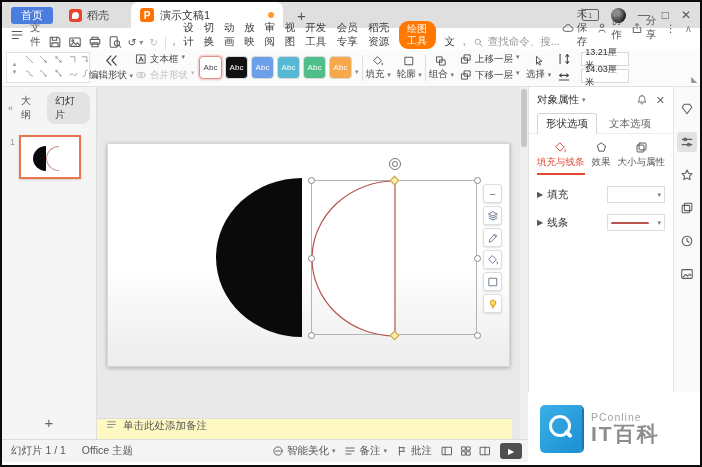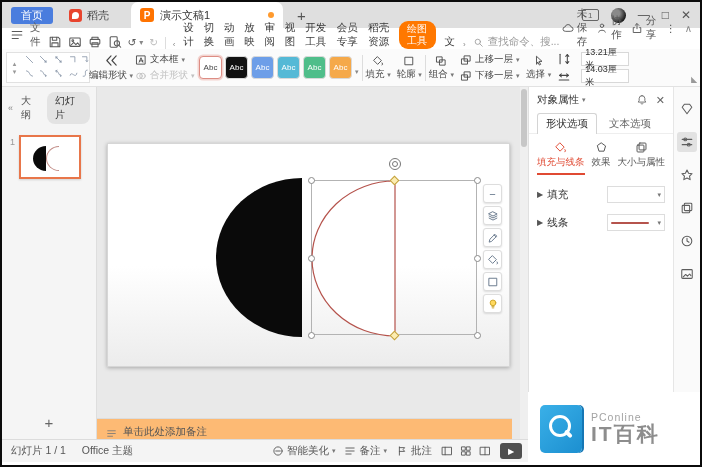--- a/index.html
+++ b/index.html
@@ -38,21 +38,21 @@
   .grayed{color:#c0c0c0;}
   
   .ribbon{height:38px;background:#fbfbfb;border-bottom:1px solid #e2e2e2;display:flex;align-items:center;font-size:9.5px;color:#474747;padding:0 4px;position:relative;}
   .gallery{width:84px;height:31px;background:#fff;border:1px solid #e1e1e1;display:grid;grid-template-columns:repeat(5,1fr) 8px;grid-template-rows:1fr 1fr;align-items:center;justify-items:center;color:#7d8ca0;}
   .gcell svg{width:11px;height:11px;}
   .gcell svg *{fill:none;stroke:currentColor;stroke-width:1.1;}
   .gmore{grid-row:1/3;color:#999;font-size:7px;line-height:1.1;text-align:center;}
   .rcol{display:flex;flex-direction:column;align-items:center;justify-content:center;gap:1px;padding:0 3px;}
   .rcol .lbl{white-space:nowrap;}
   .rstack{display:flex;flex-direction:column;justify-content:center;gap:3px;padding:0 3px;}
-  .rrow{display:flex;align-items:center;gap:3px;white-space:nowrap;}
+  .rrow{display:flex;align-items:flex-start;gap:3px;white-space:nowrap;}
   .rrow .ic,.rcol .ic{width:12px;height:12px;}
   .chips{display:flex;align-items:center;gap:3px;margin:0 3px;}
   .chip{width:23px;height:23px;border-radius:4px;border:1px solid #d9d9d9;display:flex;align-items:center;justify-content:center;font-size:8px;color:#333;background:#fff;}
   .chip.sel{border:1.5px solid #dd8d84;box-shadow:0 0 0 1.5px #f3d4d0;}
   .chipmore{font-size:7px;color:#888;align-self:flex-end;margin-bottom:3px;}
   .caret{font-size:7px;color:#777;}
   .sizebox{display:flex;align-items:center;gap:10px;}
   .numfield{width:50px;height:14px;border:1px solid #d8d8d8;background:#fff;font-size:9px;display:flex;align-items:center;padding:0 3px;color:#333;}
   .launcher{position:absolute;right:3px;bottom:2px;font-size:8px;color:#999;transform:scaleX(-1);}
   
@@ -71,21 +71,21 @@
   .halfmoon-black{position:absolute;left:119px;top:91px;width:86px;height:159px;background:#0a0a0a;border-radius:100% 0 0 100%/50% 0 0 50%;}
   .selbox{position:absolute;left:214px;top:93px;width:166px;height:155px;border:1px solid #b3b3b3;}
   .selbox svg{position:absolute;left:-1px;top:-1px;overflow:visible;}
   .handle{position:absolute;width:7px;height:7px;border-radius:50%;background:#fff;border:1px solid #8a8a8a;}
   .diamond{position:absolute;width:7px;height:7px;background:#fcedb2;border:1px solid #c3a13f;transform:rotate(45deg);}
   .rot{position:absolute;left:77px;top:-23px;width:12px;height:12px;border-radius:50%;border:1.4px solid #777;background:#fff;display:flex;align-items:center;justify-content:center;}
   .rot::after{content:"";width:4px;height:4px;border-radius:50%;border:1.2px solid #777;}
   .floatbar{position:absolute;left:386px;top:97px;display:flex;flex-direction:column;gap:3px;}
   .fbtn{width:19px;height:19px;background:#fff;border:1px solid #ddd;border-radius:3px;box-shadow:0 1px 2px rgba(0,0,0,.12);display:flex;align-items:center;justify-content:center;color:#5d6f85;font-size:11px;}
   .fbtn .ic{width:12px;height:12px;}
-  .notesbar{position:absolute;left:0;right:8px;bottom:0;height:21px;background:#fdba74;border-top:1px solid #dcdcdc;display:flex;align-items:flex-end;gap:6px;padding:0 9px;font-size:10.5px;color:#555;}
+  .notesbar{position:absolute;left:0;right:8px;bottom:0;height:21px;background:#fef9c3;border-top:1px solid #dcdcdc;display:flex;align-items:flex-start;gap:6px;padding:0 9px;font-size:10.5px;color:#555;}
   .vscroll{width:8px;background:#efefef;position:relative;}
   .vthumb{position:absolute;top:2px;left:1px;width:6px;height:58px;border-radius:3px;background:#c7c7c7;}
   
   .props{width:145px;background:#fff;border-left:1px solid #e0e0e0;font-size:10.5px;color:#333;}
   .p-head{display:flex;align-items:center;padding:6px 8px 4px;}
   .p-head .bell{margin-left:auto;color:#666;}
   .p-head .x{margin-left:8px;color:#666;font-size:11px;}
   .p-tabs{display:flex;gap:4px;padding:2px 8px 0;align-items:flex-end;}
   .p-tab{padding:3px 8px;color:#666;}
   .p-tab.on{border:1px solid #d4d4d4;border-bottom:none;background:#fff;color:#333;border-radius:3px 3px 0 0;}

